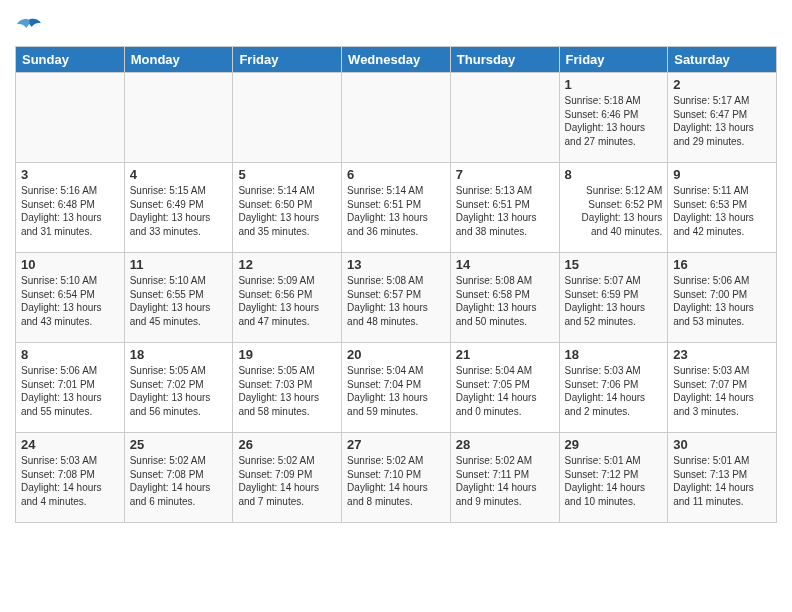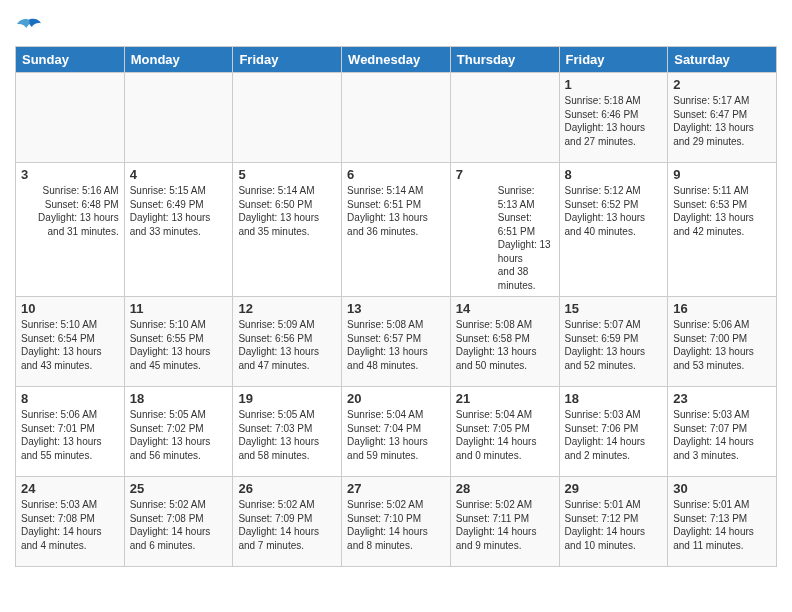--- a/index.html
+++ b/index.html
@@ -136,21 +136,21 @@
           <span class="day-num">2</span>
           <div class="day-info" style="white-space: pre-line;">Sunrise: 5:17 AM
 Sunset: 6:47 PM
 Daylight: 13 hours
 and 29 minutes.</div>
         </td>
       </tr>
       <tr class="week-row">
         <td>
           <span class="day-num">3</span>
-          <div class="day-info" style="white-space: pre-line; text-align: right;">Sunrise: 5:16 AM
+          <div class="day-info" style="white-space: pre-line;">Sunrise: 5:16 AM
 Sunset: 6:48 PM
 Daylight: 13 hours
 and 31 minutes.</div>
         </td>
         <td>
           <span class="day-num">4</span>
           <div class="day-info" style="white-space: pre-line;">Sunrise: 5:15 AM
 Sunset: 6:49 PM
 Daylight: 13 hours
 and 33 minutes.</div>
@@ -164,28 +164,28 @@
         </td>
         <td>
           <span class="day-num">6</span>
           <div class="day-info" style="white-space: pre-line;">Sunrise: 5:14 AM
 Sunset: 6:51 PM
 Daylight: 13 hours
 and 36 minutes.</div>
         </td>
         <td>
           <span class="day-num">7</span>
-          <div class="day-info" style="white-space: pre-line; margin-left: 42px;">Sunrise: 5:13 AM
+          <div class="day-info" style="white-space: pre-line;">Sunrise: 5:13 AM
 Sunset: 6:51 PM
 Daylight: 13 hours
 and 38 minutes.</div>
         </td>
         <td>
           <span class="day-num">8</span>
-          <div class="day-info" style="white-space: pre-line;">Sunrise: 5:12 AM
+          <div class="day-info" style="white-space: pre-line; text-align: right;">Sunrise: 5:12 AM
 Sunset: 6:52 PM
 Daylight: 13 hours
 and 40 minutes.</div>
         </td>
         <td>
           <span class="day-num">9</span>
           <div class="day-info" style="white-space: pre-line;">Sunrise: 5:11 AM
 Sunset: 6:53 PM
 Daylight: 13 hours
 and 42 minutes.</div>

